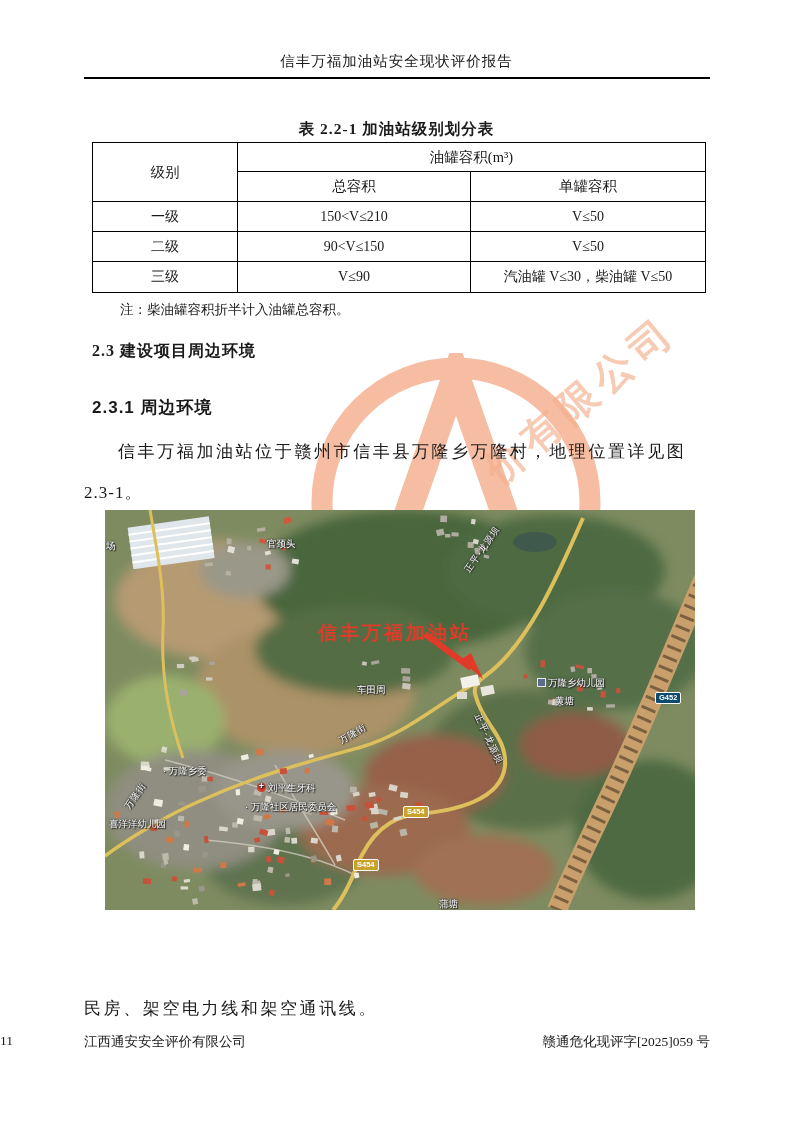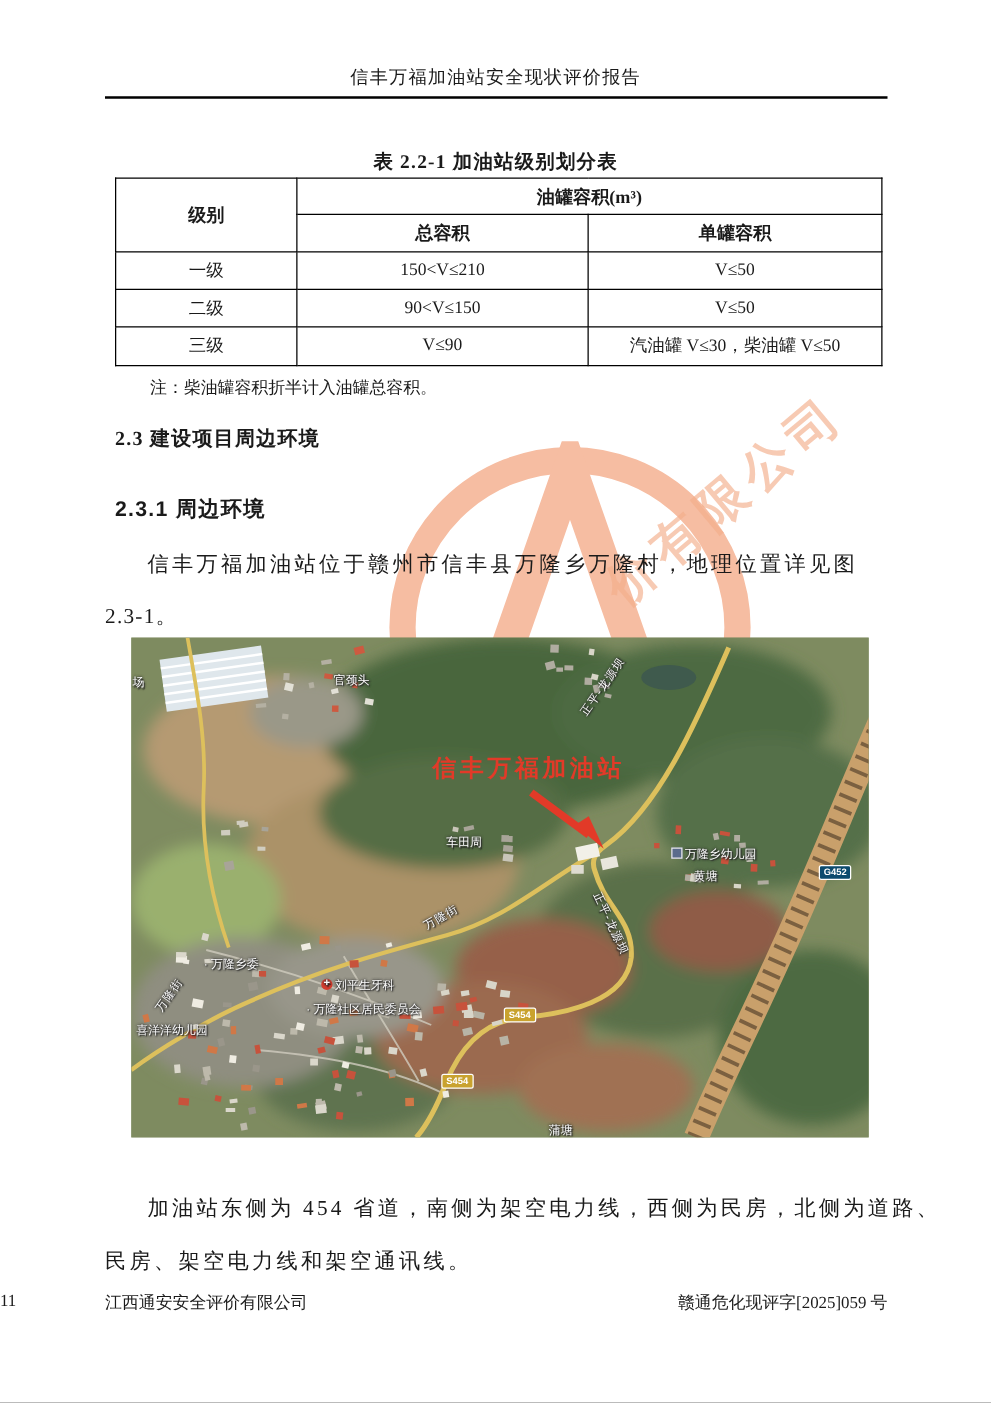--- a/index.html
+++ b/index.html
@@ -11,21 +11,21 @@
            font-size:40px;letter-spacing:7px;color:rgba(243,173,138,.65);
            transform:rotate(-40deg);transform-origin:0 50%;white-space:nowrap;}
   
   .ct{position:absolute;z-index:2;}
   .header-title{left:0;top:52px;width:100%;text-align:center;font-size:14.5px;letter-spacing:1px;}
   .header-rule{left:84px;top:77px;width:626px;height:2px;background:#000;}
   .table-title{left:0;top:119px;width:100%;text-align:center;font-weight:bold;font-size:15.5px;letter-spacing:1px;}
   table.cls{position:absolute;z-index:2;left:92px;top:142px;width:613px;border-collapse:collapse;
             table-layout:fixed;font-size:14px;text-align:center;}
   table.cls td{border:1.6px solid #000;padding:0;vertical-align:middle;}
-  table.cls .hd{font-weight:bold;font-size:14.5px;}
+  table.cls .hd{font-weight:normal;font-size:14.5px;}
   .note{left:120px;top:301px;font-size:13.5px;}
   .h23 {left:92px;top:341px;font-family:Liberation Serif, serif;font-weight:bold;font-size:16px;letter-spacing:1px;}
   .h231{left:92px;top:396px;font-family:"Liberation Sans",sans-serif;font-weight:bold;font-size:17px;letter-spacing:1px;}
   .para{font-size:17px;letter-spacing:2.6px;white-space:nowrap;}
   .p1l1{left:118px;top:440px;}
   .p1l2{left:84px;top:481px;letter-spacing:1px;}
   .p2l1{left:118px;top:955px;}
   .p2l2{left:84px;top:997px;}
   .fig-caption{left:0;top:917px;width:100%;text-align:center;font-size:14.5px;letter-spacing:1px;}
   .footer{top:1033px;font-size:13.5px;}
@@ -35,22 +35,22 @@
   
   .map{position:absolute;z-index:3;left:105px;top:510px;width:590px;height:400px;overflow:hidden;background:#7e8b60;}
   .map svg{position:absolute;left:0;top:0;}
   .mlabel{position:absolute;z-index:6;color:#fff;font-family:"Liberation Sans",sans-serif;font-size:9.5px;
           white-space:nowrap;text-shadow:0 0 2px #333,0 0 2px #333,1px 1px 1px #222;}
   .mlabel.road{font-size:9px;letter-spacing:1px;}
   .mbadge{position:absolute;z-index:6;font-family:"Liberation Sans",sans-serif;font-weight:bold;font-size:7.5px;
           color:#fff;padding:0 3px;line-height:10px;border-radius:2px;border:1px solid #fff;}
   .mbadge.g{background:#0c4a6e;}
   .mbadge.s{background:#c9a22e;}
-  .station-label{position:absolute;z-index:7;left:213px;top:92px;color:#e23a28;font-family:"Liberation Sans",sans-serif;
-                 font-weight:bold;font-size:19px;letter-spacing:3px;white-space:nowrap;margin-left:28px;}
+  .station-label{position:absolute;z-index:7;left:213px;top:110px;color:#e23a28;font-family:"Liberation Sans",sans-serif;
+                 font-weight:bold;font-size:19px;letter-spacing:3px;white-space:nowrap;}
   .icn{display:inline-block;vertical-align:-1px;margin-right:2px;}
   .icn.cross{width:9px;height:9px;border-radius:50%;background:#d23c2e;position:relative;}
   .icn.cross::before{content:"+";position:absolute;left:0;top:-2px;width:9px;text-align:center;color:#fff;
                      font:bold 9px "Liberation Sans",sans-serif;}
   .icn.school{width:7px;height:7px;background:#5a6b8c;border:1px solid #e8e8e8;}
 </style>
 </head>
 <body>
 
 <div class="page">
@@ -300,37 +300,36 @@
 
       <g>
         <line x1="320" y1="124" x2="366" y2="158" stroke="#e23a28" stroke-width="6"></line>
         <polygon points="378,169 355,150 366,143" fill="#e23a28"></polygon>
       </g>
     </svg>
     <div class="station-label">信丰万福加油站</div>
     <div id="map-labels">
         <span class="mlabel place" style="left: 1px; top: 30px;">场</span>
         <span class="mlabel place" style="left: 162px; top: 28px;">官颈头</span>
-        <span class="mlabel place" style="left: 252px; top: 158px; text-align: right;">车田周</span>
+        <span class="mlabel place" style="left: 252px; top: 174px; text-align: right;">车田周</span>
         <span class="mlabel place" style="left: 432px; top: 167px;"><span class="icn school"></span>万隆乡幼儿园</span>
         <span class="mlabel place" style="left: 450px; top: 185px;">黄塘</span>
         <span class="mlabel place" style="left: 58px; top: 255px;">· 万隆乡委</span>
         <span class="mlabel place" style="left: 152px; top: 272px;"><span class="icn cross"></span>刘平生牙科</span>
         <span class="mlabel place" style="left: 140px; top: 291px;">· 万隆社区居民委员会</span>
         <span class="mlabel place" style="left: 4px; top: 308px;">喜洋洋幼儿园</span>
         <span class="mlabel place" style="left: 334px; top: 388px;">蒲塘</span>
         <span class="mlabel road" style="left: 362px; top: 55px; transform: rotate(-55deg); transform-origin: 0px 50%;">正平-龙源坝</span>
         <span class="mlabel road" style="left: 372px; top: 198px; transform: rotate(65deg); transform-origin: 0px 50%;">正平-龙源坝</span>
         <span class="mlabel road" style="left: 235px; top: 225px; transform: rotate(-30deg); transform-origin: 0px 50%;">万隆街</span>
         <span class="mlabel road" style="left: 22px; top: 292px; transform: rotate(-55deg); transform-origin: 0px 50%;">万隆街</span>
         <span class="mbadge g" style="left: 550px; top: 182px;">G452</span>
         <span class="mbadge s" style="left: 298px; top: 296px;">S454</span>
         <span class="mbadge s" style="left: 248px; top: 349px;">S454</span>
       </div>
   </div>
 
-  <div class="ct para p2l1">加油站东侧为 454 省道，南侧为架空电力线，西侧为民房，北侧为道路、</div>
   <div class="ct para p2l2">民房、架空电力线和架空通讯线。</div>
 
   <div class="ct footer f-left">江西通安安全评价有限公司</div>
   <div class="ct footer f-page">11</div>
   <div class="ct footer f-right">赣通危化现评字[2025]059 号</div>
 </div>
 
 </body></html>

